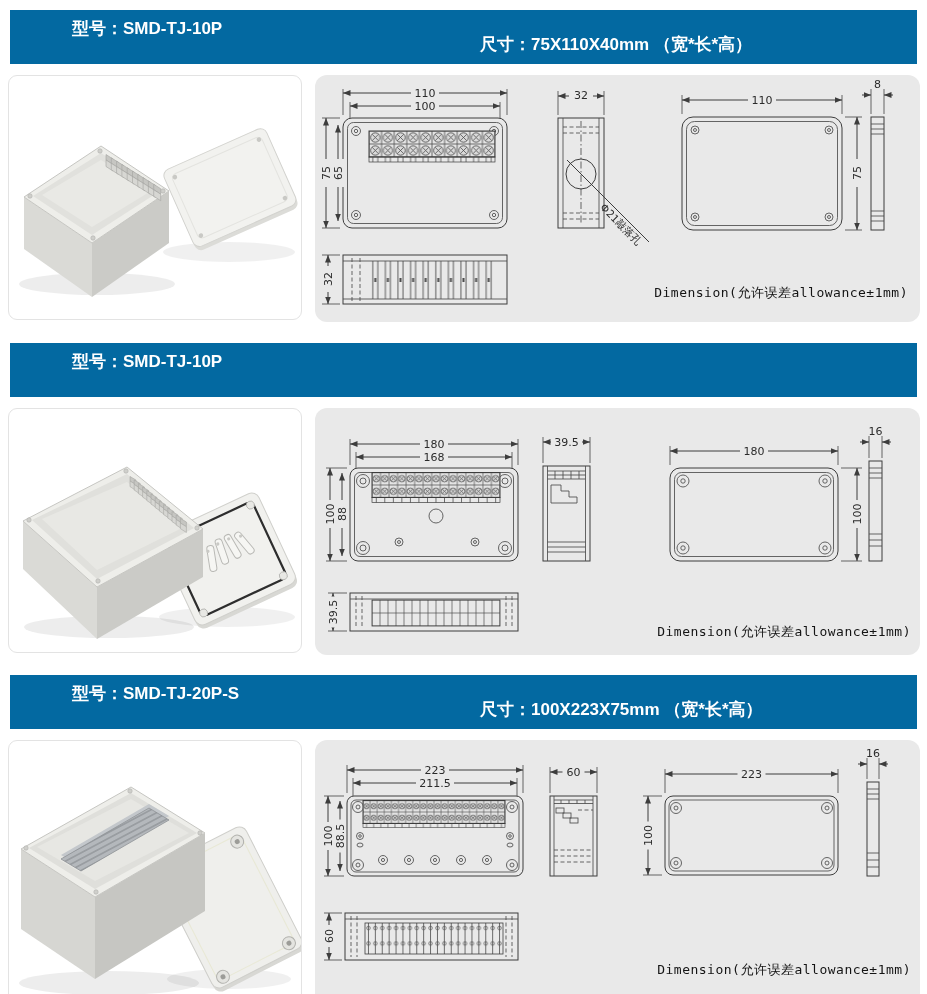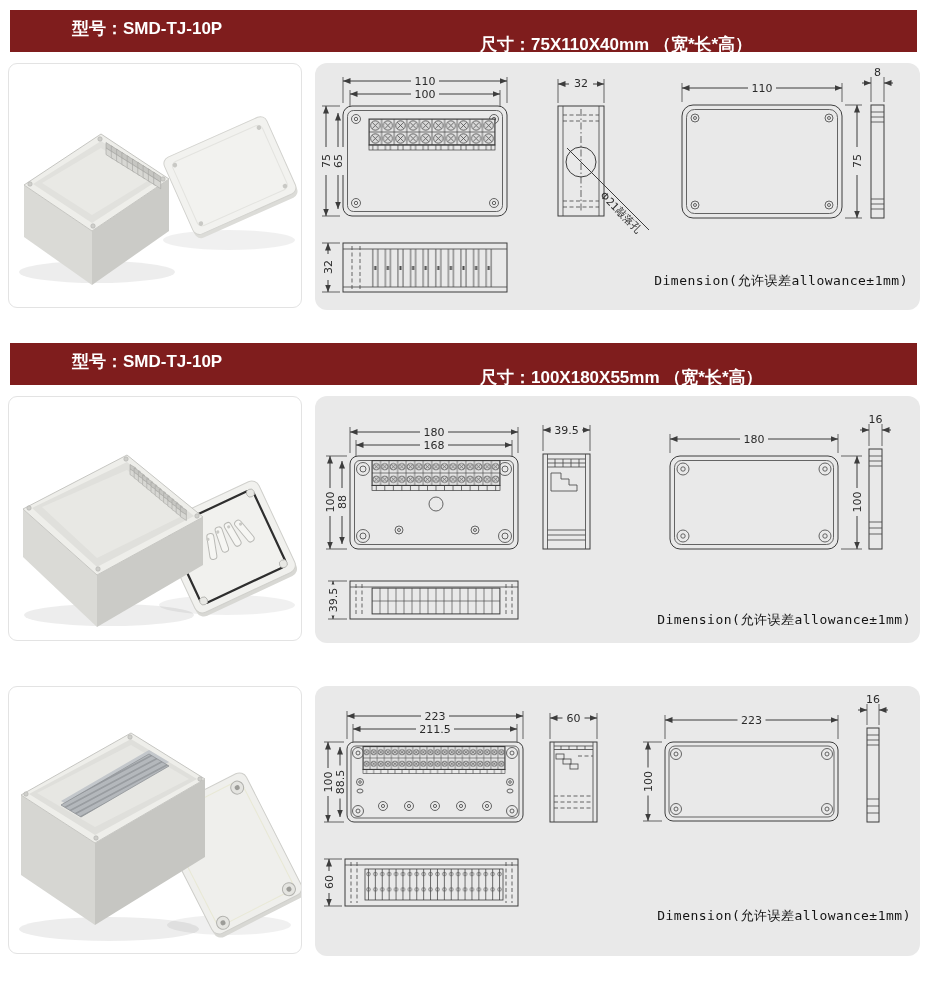--- a/index.html
+++ b/index.html
@@ -3,21 +3,21 @@
 <meta charset="utf-8">
 <style>
   html,body{margin:0;padding:0;}
   body{
     width:927px;height:994px;position:relative;background:#ffffff;
     font-family:"Liberation Sans","DejaVu Sans",sans-serif;overflow:hidden;
   }
   .section{position:absolute;left:0;width:927px;}
   #sec1{top:10px}#sec2{top:343px}#sec3{top:675px}
   .hdr{
-    position:relative;margin:0 10px;height:42px;background:#7f1d1d;color:#ffffff;
+    position:relative;margin:0 10px;height:54px;background:#0369a1;color:#ffffff;
     font-size:17px;font-weight:bold;line-height:38px;text-align:right;
   }
   .hdr .model-cell{position:absolute;left:62px;top:0;}
   .hdr .size-cell{position:absolute;left:470px;top:16px;}
   .row{position:relative;margin-top:11px;height:247px;}
   .row.tall{height:270px;}
   .photo{
     position:absolute;left:8px;top:0;width:294px;height:245px;background:#ffffff;
     border:1px solid #e3e3e3;border-radius:9px;box-sizing:border-box;overflow:hidden;
   }
@@ -259,21 +259,20 @@
         </g>
         <text class="nt" x="593" y="222">Dimension(允许误差allowance±1mm)</text>
       </svg>
     </div>
   </div>
 </div>
 
 <div class="section" id="sec2">
   <div class="hdr">
     <span class="model-cell"><span>型号：</span><span>SMD-TJ-10P</span></span>
-    <span class="size-cell"><span>尺寸：</span><span>100X180X55mm （宽*长*高）</span></span>
   </div>
   <div class="row">
     <div class="photo">
       <svg viewBox="0 0 292 243">
         <ellipse cx="100" cy="218" rx="85" ry="11" fill="rgba(0,0,0,.07)"></ellipse>
         <ellipse cx="218" cy="208" rx="68" ry="10" fill="rgba(0,0,0,.06)"></ellipse>
         <g transform="rotate(-25 218 150)">
           <rect x="163" y="104" width="110" height="100" rx="8" fill="#d8d8d4"></rect>
           <rect x="163" y="100" width="110" height="100" rx="8" fill="#f1f1ee" stroke="#d0d0cc"></rect>
           <rect x="171" y="108" width="94" height="84" rx="6" fill="none" stroke="#2e2e2e" stroke-width="2.2"></rect>
@@ -440,20 +439,24 @@
           <line class="dl" x1="576" y1="34" x2="567" y2="34" marker-end="url(#arr)"></line>
           <text class="dt" x="560.5" y="27">16</text>
         </g>
         <text class="nt" x="596" y="228">Dimension(允许误差allowance±1mm)</text>
       </svg>
     </div>
   </div>
 </div>
 
 <div class="section" id="sec3">
+  <div class="hdr">
+    <span class="model-cell"><span>型号：</span><span>SMD-TJ-20P-S</span></span>
+    <span class="size-cell"><span>尺寸：</span><span>100X223X75mm （宽*长*高）</span></span>
+  </div>
   <div class="row tall">
     <div class="photo tall">
       <svg viewBox="0 0 292 266">
         <ellipse cx="100" cy="242" rx="90" ry="12" fill="rgba(0,0,0,.07)"></ellipse>
         <ellipse cx="220" cy="238" rx="62" ry="10" fill="rgba(0,0,0,.06)"></ellipse>
         <g transform="rotate(-27 222 170)">
           <rect x="172" y="102" width="100" height="136" rx="8" fill="#d8d8d4"></rect>
           <rect x="172" y="98" width="100" height="136" rx="8" fill="#efefec" stroke="#cfcfcb"></rect>
           <rect x="179" y="105" width="86" height="122" rx="6" fill="none" stroke="#dedeaa" stroke-opacity=".35"></rect>
           <circle cx="185" cy="111" r="6.5" fill="#e4e4e0" stroke="#b2b2ae"></circle>

